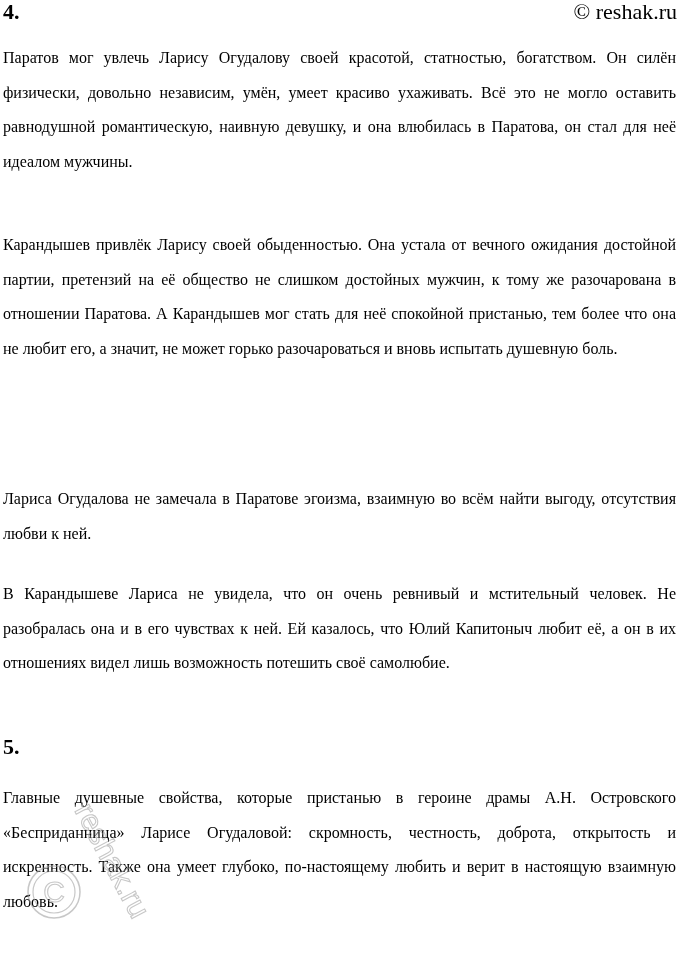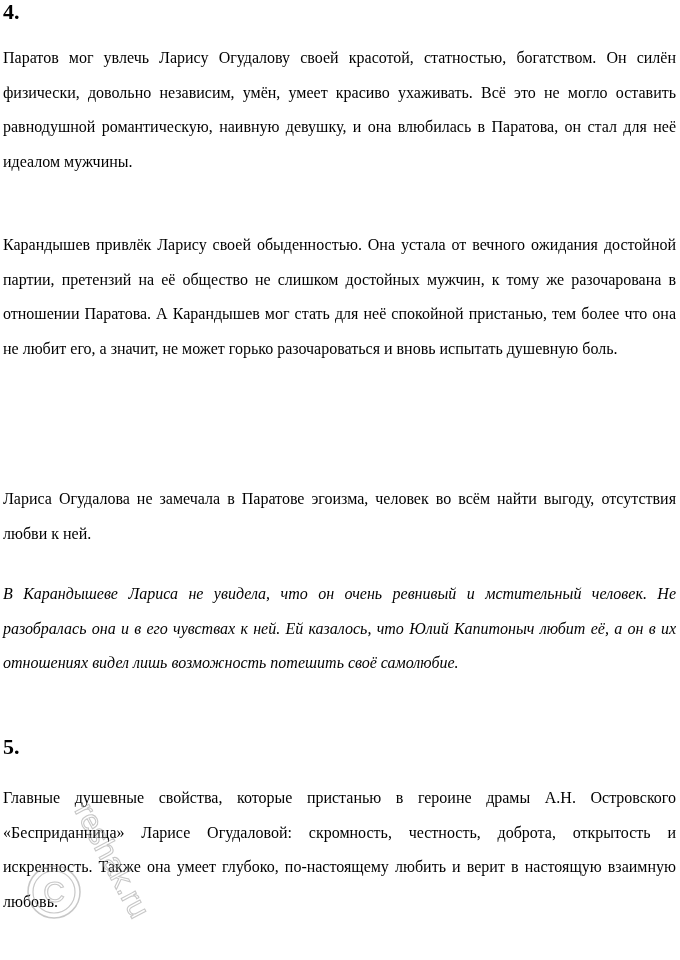--- a/index.html
+++ b/index.html
@@ -55,26 +55,27 @@
       height: 160px;
       pointer-events: none;
       opacity: 0.55;
     }
   </style>
 </head>
 <body>
 
 <div class="header-row">
   <div class="task-number">4.</div>
+  <div class="copyright">© reshak.ru</div>
 </div>
 
 <p class="para" style="top:41px;">Паратов мог увлечь Ларису Огудалову своей красотой, статностью, богатством. Он силён физически, довольно независим, умён, умеет красиво ухаживать. Всё это не могло оставить равнодушной романтическую, наивную девушку, и она влюбилась в Паратова, он стал для неё идеалом мужчины.</p>
 <p class="para" style="top:228px;">Карандышев привлёк Ларису своей обыденностью. Она устала от вечного ожидания достойной партии, претензий на её общество не слишком достойных мужчин, к тому же разочарована в отношении Паратова. А Карандышев мог стать для неё спокойной пристанью, тем более что она не любит его, а значит, не может горько разочароваться и вновь испытать душевную боль.</p>
-<p class="para" style="top:482px;">Лариса Огудалова не замечала в Паратове эгоизма, человек во всём найти выгоду, отсутствия любви к ней.</p>
-<p class="para" style="top:577px;font-style:italic;">В Карандышеве Лариса не увидела, что он очень ревнивый и мстительный человек. Не разобралась она и в его чувствах к ней. Ей казалось, что Юлий Капитоныч любит её, а он в их отношениях видел лишь возможность потешить своё самолюбие.</p>
+<p class="para" style="top:482px;">Лариса Огудалова не замечала в Паратове эгоизма, взаимную во всём найти выгоду, отсутствия любви к ней.</p>
+<p class="para" style="top:577px;">В Карандышеве Лариса не увидела, что он очень ревнивый и мстительный человек. Не разобралась она и в его чувствах к ней. Ей казалось, что Юлий Капитоныч любит её, а он в их отношениях видел лишь возможность потешить своё самолюбие.</p>
 
 <div class="task-number" style="top:734px;">5.</div>
 
 <p class="para" style="top:781px;">Главные душевные свойства, которые пристанью в героине драмы А.Н. Островского «Бесприданница» Ларисе Огудаловой: скромность, честность, доброта, открытость и искренность. Также она умеет глубоко, по-настоящему любить и верит в настоящую взаимную любовь.</p>
 
 <div class="watermark">
   <svg width="160" height="160" viewBox="0 0 160 160">
     <circle cx="38" cy="92" r="26" fill="none" stroke="#9a9a9a" stroke-width="1.5"></circle>
     <circle cx="38" cy="92" r="21" fill="none" stroke="#9a9a9a" stroke-width="1.2"></circle>
     <text x="38" y="102" text-anchor="middle" font-family="Liberation Sans, sans-serif" font-size="30" fill="none" stroke="#9a9a9a" stroke-width="1.1">C</text>

